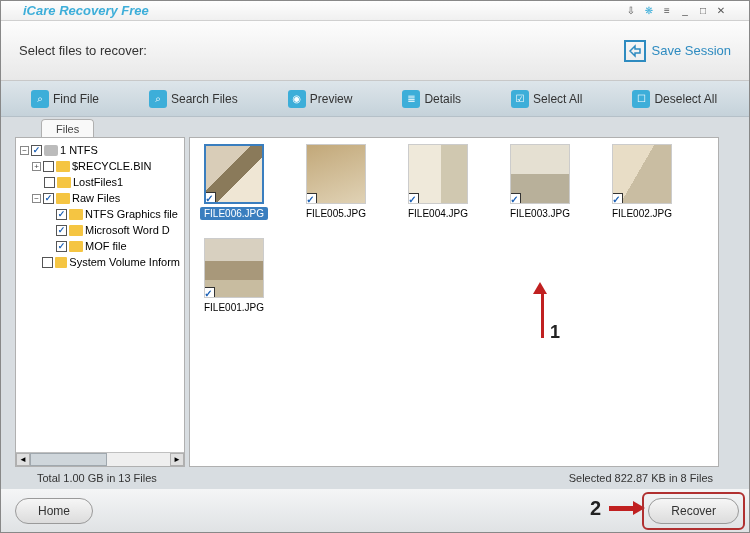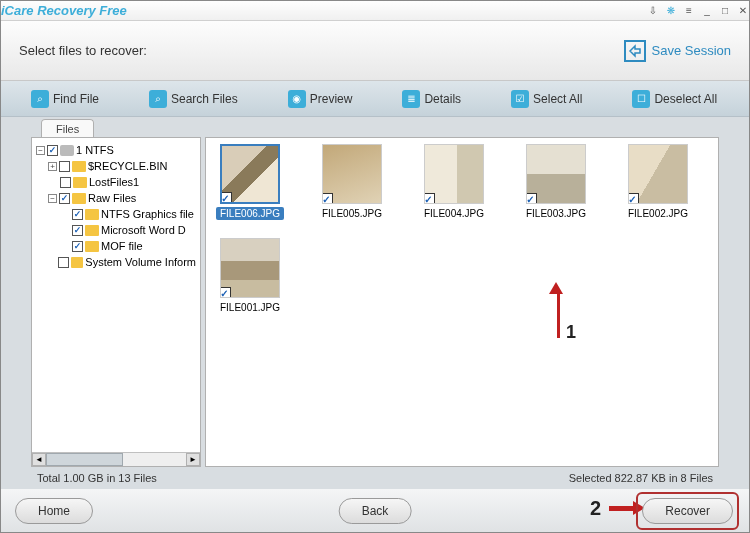--- a/index.html
+++ b/index.html
@@ -1,32 +1,32 @@
 <!DOCTYPE html>
 <html><head>
 <meta charset="utf-8">
 <style>
 * { box-sizing: border-box; margin: 0; padding: 0; font-family: Arial, sans-serif; }
 body { background: #fff; width: 750px; height: 533px; overflow: hidden; border: 1px solid #888; position: relative; }
 
-.titlebar { height: 20px; background: linear-gradient(to bottom, #fefefe, #f0f0f0); border-bottom: 1px solid #d0d0d0; display: flex; align-items: center; padding: 0 0; }
+.titlebar { height: 20px; background: linear-gradient(to bottom, #fefefe, #f0f0f0); border-bottom: 1px solid #d0d0d0; display: flex; align-items: center; padding: 0 22px; }
 .app-title { color: #3daed9; font-style: italic; font-weight: bold; font-size: 13px; flex: 1; }
 .title-icons { display: flex; gap: 6px; align-items: center; }
 .title-ico { width: 12px; height: 12px; display: inline-flex; align-items: center; justify-content: center; font-size: 10px; color: #555; cursor: pointer; }
 
 .header { height: 60px; background: linear-gradient(to bottom, #fdfdfd, #e8e8e8); border-bottom: 1px solid #c8c8c8; display: flex; align-items: center; padding: 0 18px; gap: 24px; }
 .header-label { font-size: 13px; color: #333; flex: 1; }
 .save-session { display: flex; align-items: center; gap: 6px; color: #2e8bc0; font-size: 13px; cursor: pointer; }
 .save-ico { width: 22px; height: 22px; border: 2px solid #2e8bc0; display: inline-flex; align-items: center; justify-content: center; }
 
 .toolbar { height: 36px; background: linear-gradient(to bottom, #dde5ea, #c5d2da); display: flex; align-items: center; padding: 0 30px; gap: 50px; border-bottom: 1px solid #b5c0c8; }
 .tool-item { display: flex; align-items: center; gap: 4px; font-size: 12px; color: #333; cursor: pointer; }
 .tool-ico { width: 18px; height: 18px; background: #3daed9; border-radius: 3px; display: inline-flex; align-items: center; justify-content: center; color: #fff; font-size: 10px; }
 
-.main { display: flex; height: 350px; background: #d8dde1; padding: 0 30px 0 30px; position: relative; }
+.main { display: flex; height: 350px; background: #d8dde1; padding: 0 30px 0 14px; position: relative; }
 .tab-strip { position: absolute; top: 2px; left: 40px; }
 .tab { background: #f9f9f9; border: 1px solid #b0b0b0; border-bottom: none; padding: 3px 14px; font-size: 11px; border-radius: 4px 4px 0 0; color: #444; }
 
 .tree-panel { width: 170px; background: #fff; border: 1px solid #b0b0b0; margin-top: 20px; overflow: hidden; font-size: 11px; position: relative; }
 .tree-body { padding: 4px; height: calc(100% - 14px); overflow: hidden; }
 .tree-node { white-space: nowrap; display: flex; align-items: center; gap: 2px; line-height: 16px; }
 .tree-node .exp { width: 9px; height: 9px; border: 1px solid #888; font-size: 8px; line-height: 7px; text-align: center; color: #444; background: #fff; cursor: pointer; }
 .tree-node .chk { width: 11px; height: 11px; border: 1px solid #555; background: #fff; display: inline-flex; align-items: center; justify-content: center; cursor: pointer; }
 .tree-node .chk.checked::after { content: "✓"; font-size: 9px; color: #1a5fb4; font-weight: bold; }
 .tree-node .folder { width: 14px; height: 11px; background: #f5c542; border-radius: 1px; display: inline-block; }
@@ -59,21 +59,21 @@
 .arrow1-head { width: 0; height: 0; border-left: 7px solid transparent; border-right: 7px solid transparent; border-bottom: 12px solid #c02020; margin-left: -5.5px; }
 .arrow1-label { position: absolute; top: 40px; left: 12px; font-size: 18px; font-weight: bold; color: #222; }
 
 .statusbar { height: 22px; background: #d8dde1; display: flex; align-items: center; padding: 0 36px; font-size: 11px; color: #333; }
 .statusbar .left { flex: 1; }
 
 .footer { height: 44px; background: linear-gradient(to bottom, #f4f5f6, #dfe2e4); display: flex; align-items: center; padding: 0 14px; position: relative; }
 .btn { height: 26px; padding: 4px 22px; border-radius: 13px; background: linear-gradient(to bottom, #f6f6f6, #dcdcdc); border: 1px solid #9a9a9a; font-size: 12px; color: #333; cursor: pointer; display: inline-flex; align-items: center; }
 .btn-home { }
 .btn-back { position: absolute; left: 50%; transform: translateX(-50%); }
-.btn-recover-wrap { position: absolute; right: 10px; border: 2px solid #b03030; border-radius: 6px; padding: 4px; }
+.btn-recover-wrap { position: absolute; right: 4px; border: 2px solid #b03030; border-radius: 6px; padding: 4px; }
 .arrow2 { position: absolute; right: 104px; top: 12px; display: flex; align-items: center; }
 .arrow2-line { width: 24px; height: 5px; background: #c02020; }
 .arrow2-head { width: 0; height: 0; border-top: 7px solid transparent; border-bottom: 7px solid transparent; border-left: 12px solid #c02020; }
 .arrow2-label { position: absolute; right: 148px; top: 8px; font-size: 20px; font-weight: bold; color: #222; }
 </style>
 </head>
 <body>
 
 <div class="titlebar">
   <span class="app-title">iCare Recovery Free</span>
@@ -238,21 +238,20 @@
     </div>
 </div>
 
 <div class="statusbar">
   <span class="left">Total 1.00 GB in 13 Files</span>
   <span>Selected 822.87 KB in 8 Files</span>
 </div>
 
 <div class="footer">
   <span class="btn btn-home">Home</span>
-  <span class="btn btn-back">Back</span>
   <span class="arrow2-label">2</span>
   <div class="arrow2">
       <div class="arrow2-line"></div>
       <div class="arrow2-head"></div>
     </div>
   <span class="btn-recover-wrap">
     <span class="btn">Recover</span>
   </span>
 </div>
 

